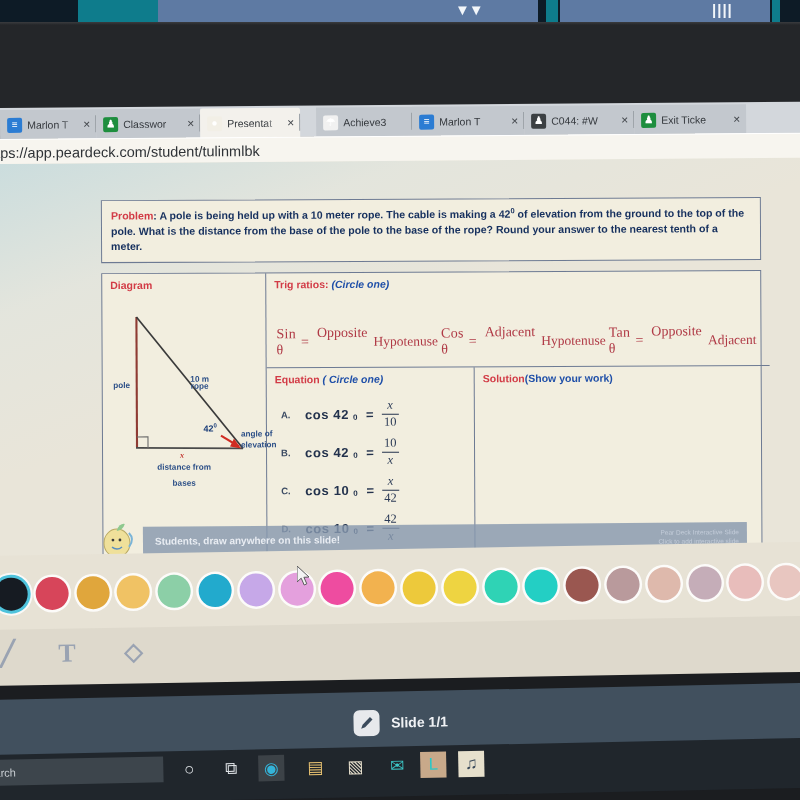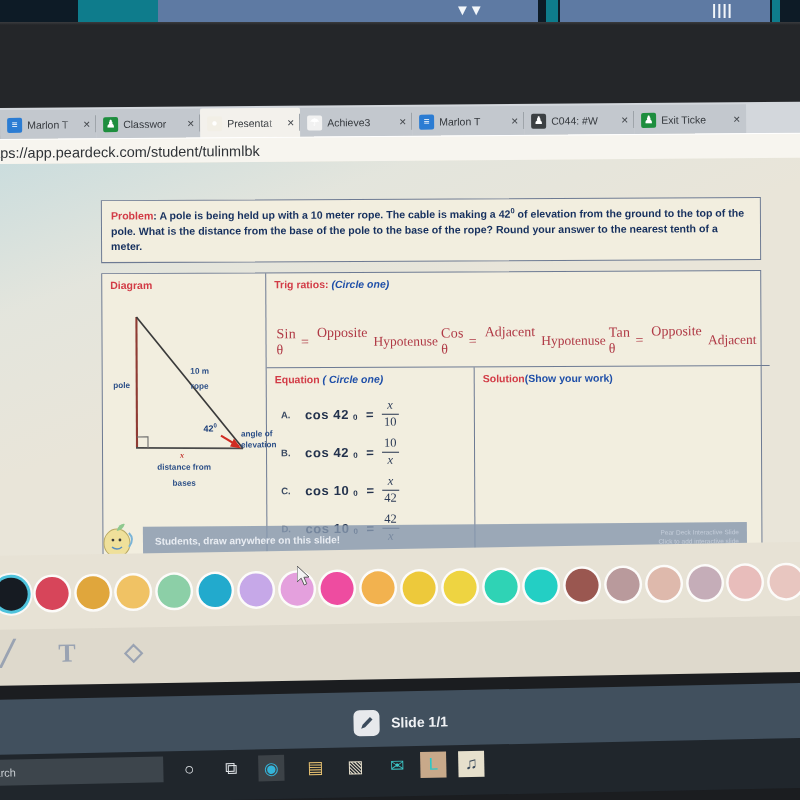--- a/index.html
+++ b/index.html
@@ -275,21 +275,21 @@
         <span class="ttl">Classwor</span>
         <span class="x">×</span>
       </div>
       <div class="tabsep" style="left: 199px;"></div>
       <div class="tab active" style="left: 200px; width: 100px;">
         <span class="fav" style="background: rgb(242, 239, 230);">●</span>
         <span class="ttl">Presentat</span>
         <span class="x">×</span>
       </div>
       <div class="tabsep" style="left: 299px;"></div>
-      <div class="tab inactive" style="left: 300px; width: 112px;">
+      <div class="tab inactive" style="left: 316px; width: 112px;">
         <span class="fav" style="background: rgb(241, 241, 241);">☂</span>
         <span class="ttl">Achieve3</span>
         <span class="x">×</span>
       </div>
       <div class="tabsep" style="left: 411px;"></div>
       <div class="tab inactive" style="left: 412px; width: 112px;">
         <span class="fav" style="background: rgb(43, 124, 211);">≡</span>
         <span class="ttl">Marlon T</span>
         <span class="x">×</span>
       </div>
@@ -335,21 +335,21 @@
               <line x1="33" y1="155" x2="140" y2="156" stroke="#4a4a4a" stroke-width="1.7"></line>
 
               <polyline points="34,144 45,144 45,155" fill="none" stroke="#6a6a6a" stroke-width="1.1"></polyline>
 
               <line x1="118" y1="143" x2="136" y2="154" stroke="#d02c22" stroke-width="2.1"></line>
               <polygon points="138,156 127,154 131,146" fill="#d02c22"></polygon>
             </svg>
 
             <div class="dlabel" style="left:4px; top:88px; width:30px;">pole</div>
 
-            <div class="dlabel" style="left:76px; top:74px; width:42px;">10 m</div>
+            <div class="dlabel" style="left:76px; top:82px; width:42px;">10 m</div>
             <div class="dlabel" style="left:76px; top:89px; width:42px;">rope</div>
 
             <div class="dlabel ang" style="left:86px; top:130px; width:28px; text-align:right;"><span>42</span><sup style="font-size:6px">0</sup></div>
 
             <div class="dlabel" style="left:138px; top:137px; width:44px; text-align:left;">angle of</div>
             <div class="dlabel" style="left:138px; top:148px; width:48px; text-align:left;">elevation</div>
 
             <div class="dlabel red" style="left:72px; top:158px; width:14px;">x</div>
             <div class="dlabel" style="left:36px; top:170px; width:90px;">distance from</div>
             <div class="dlabel" style="left:36px; top:186px; width:90px;">bases</div>

